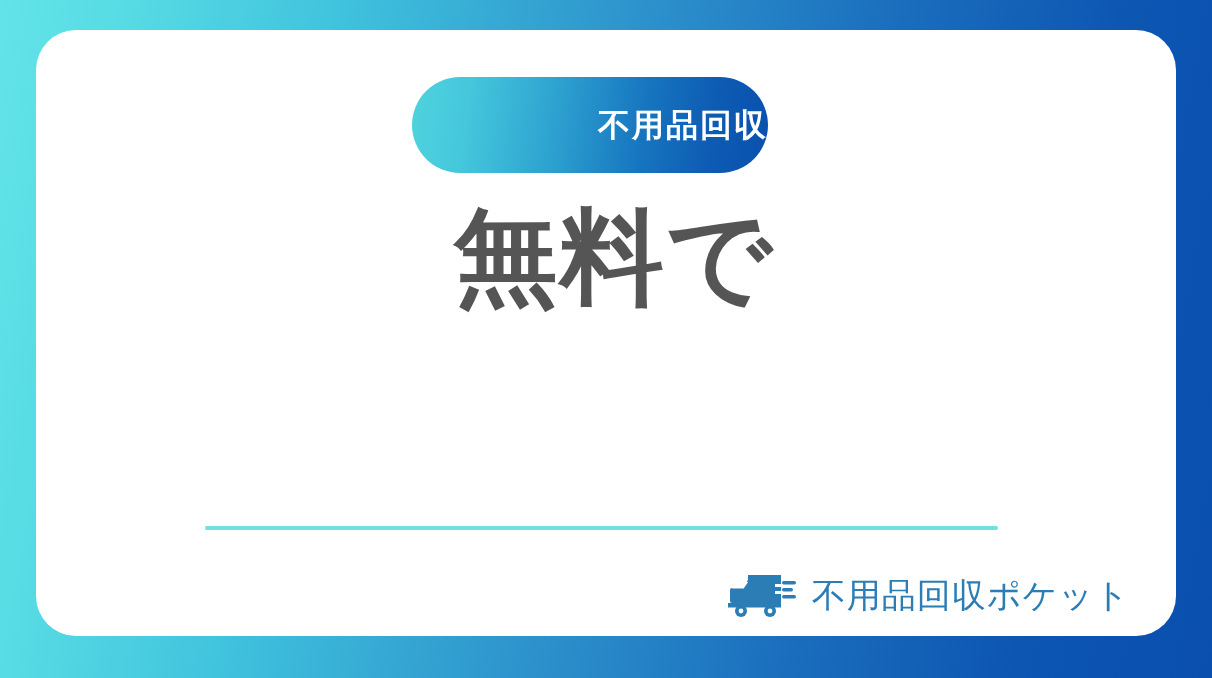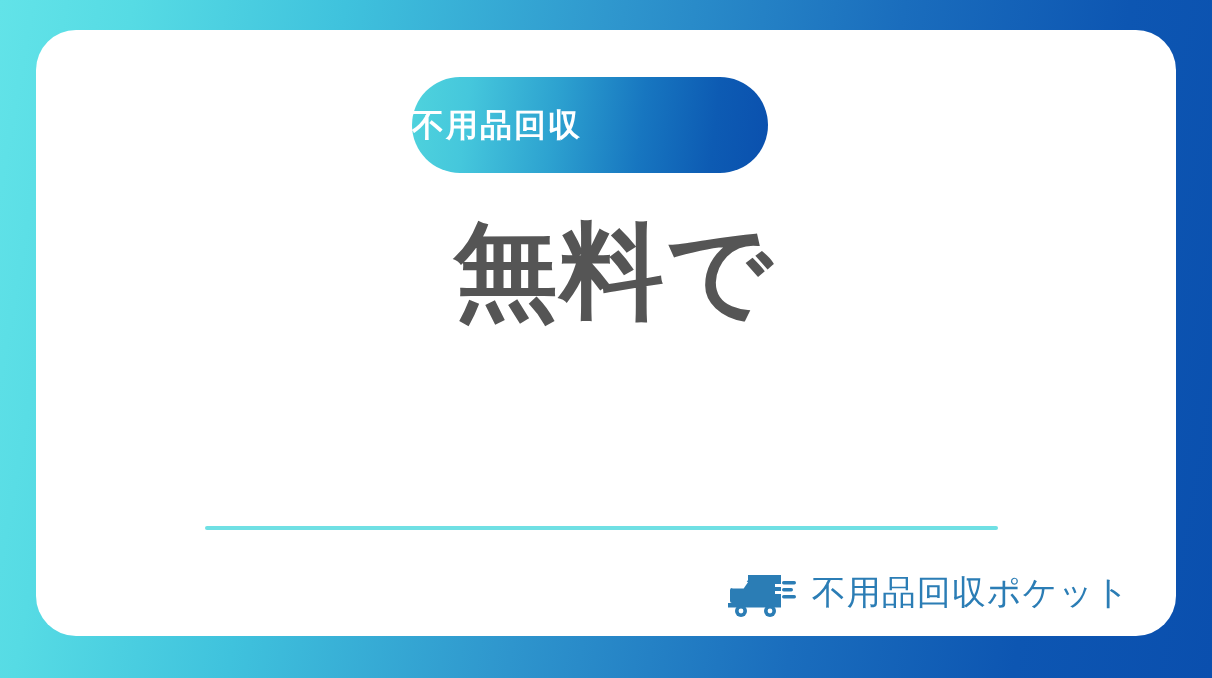--- a/index.html
+++ b/index.html
@@ -52,37 +52,37 @@
     border-radius: 48px;
     background: linear-gradient(97deg,
         #4fd3dd 0%,
         #45c7dc 16%,
         #2da2d0 40%,
         #1776c0 64%,
         #0d5bb3 84%,
         #0a50ae 100%);
     display: flex;
     align-items: center;
-    justify-content: flex-start;
+    justify-content: flex-end;
   }
   .badge-label {
     color: #ffffff;
     font-size: 32px;
     font-weight: 700;
     letter-spacing: 2px;
     line-height: 1;
     white-space: nowrap;
   }
 
   
   .headline {
     position: absolute;
     left: 0;
     right: 0;
-    top: 180px;
+    top: 166px;
     text-align: center;
     padding-left: 16px;
   }
   .headline-line {
     display: block;
     font-weight: 700;
     line-height: 1.18;
     white-space: nowrap;
   }
   .headline-line-1 {
@@ -109,21 +109,20 @@
   }
 
   
   .logo {
     position: absolute;
     right: 46px;           
     top: 542px;
     display: flex;
     align-items: center;
     gap: 14px;
-    font-family: Liberation Mono, monospace;
   }
   .logo-icon {
     width: 72px;
     height: 46px;
     display: block;
   }
   .logo-text {
     color: #2b7db5;
     font-size: 34px;
     font-weight: 400;

